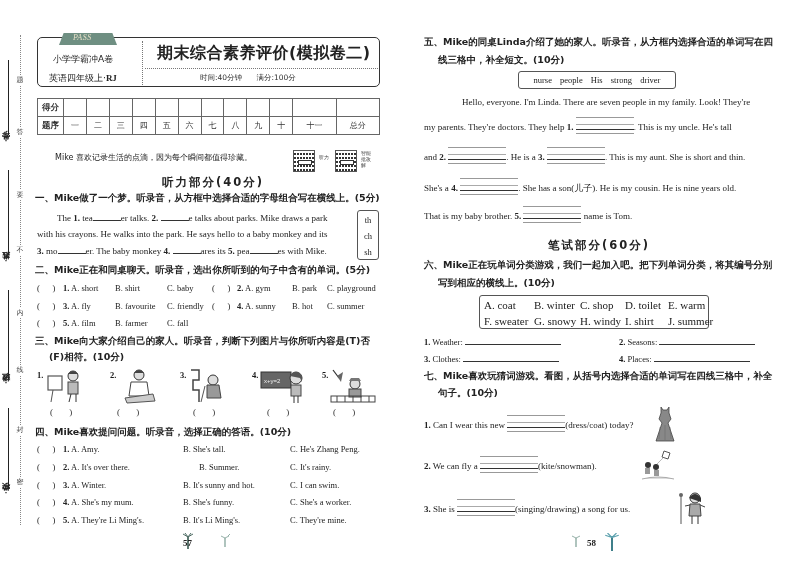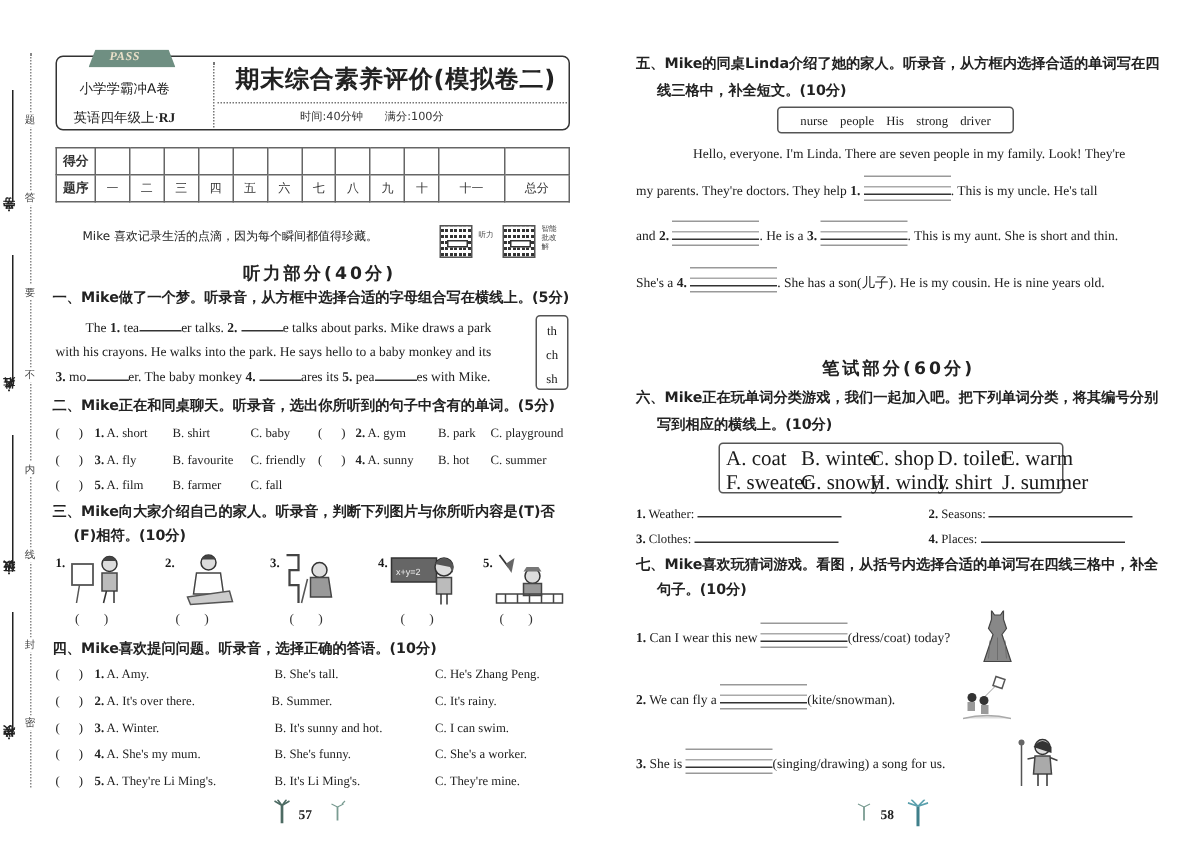--- a/index.html
+++ b/index.html
@@ -12,21 +12,21 @@
   .bind-char { position: absolute; left: 14px; width: 12px; font-size: 7px; color: #444; background: #fff; text-align: center; line-height: 10px; }
   .bind-label { position: absolute; left: 2px; font-size: 8px; font-weight: bold; color: #222; writing-mode: vertical-rl; transform: rotate(180deg); }
   .bind-line { position: absolute; left: 8px; width: 0; border-left: 1.5px solid #222; }
 
   
   .page-left { position: absolute; left: 35px; top: 0; width: 345px; height: 566px; }
   .page-right { position: absolute; left: 422px; top: 0; width: 360px; height: 566px; }
 
   .header-box { position: absolute; left: 2px; top: 37px; width: 343px; height: 50px; border: 1.5px solid #333; border-radius: 5px; }
   .pass-tab { position: absolute; left: 24px; top: 33px; width: 58px; height: 12px; background: #6f8f82; clip-path: polygon(8% 0, 92% 0, 100% 100%, 0 100%); }
-  .pass-text { position: absolute; left: 38px; top: 33px; font-size: 8px; font-style: italic; font-weight: bold; color: #e8e0c8; font-family: "Liberation Serif", serif; letter-spacing: 0.5px; }
+  .pass-text { position: absolute; left: 38px; top: 33px; font-size: 8px; font-style: italic; font-weight: normal; color: #e8e0c8; font-family: "Liberation Serif", serif; letter-spacing: 0.5px; }
   .brand-line1 { position: absolute; left: 18px; top: 53px; font-size: 9px; color: #222; }
   .brand-line2 { position: absolute; left: 14px; top: 72px; font-size: 9px; color: #222; }
   .brand-line2 b { font-family: "Liberation Serif", serif; }
   .header-divider { position: absolute; left: 107px; top: 41px; height: 44px; border-left: 1px dotted #777; }
   .exam-title { position: absolute; left: 122px; top: 43px; font-size: 16px; font-weight: bold; color: #222; letter-spacing: 0.5px; }
   .title-dotted { position: absolute; left: 110px; top: 68px; width: 233px; border-top: 1px dotted #777; }
   .exam-meta { position: absolute; left: 165px; top: 73px; font-size: 7.5px; color: #333; word-spacing: 12px; }
 
   table.score { position: absolute; left: 2px; top: 98px; width: 343px; border-collapse: collapse; font-size: 8px; }
   table.score td { border: 1px solid #666; height: 18px; text-align: center; color: #333; }
@@ -58,21 +58,21 @@
   .page-num { position: absolute; top: 538px; font-family: "Liberation Serif", serif; font-size: 9px; font-weight: bold; color: #222; }
   .tree { position: absolute; top: 533px; width: 12px; height: 16px; }
 
   .word-box { position: absolute; left: 96px; top: 71px; width: 158px; height: 18px; border: 1px solid #555; border-radius: 3px; font-family: "Liberation Serif", serif; font-size: 8.5px; text-align: center; line-height: 16px; word-spacing: 6px; }
   .four-line { display: inline-block; position: relative; width: 58px; height: 12px; vertical-align: middle; }
   .four-line::before { content: ""; position: absolute; left: 0; right: 0; top: -5px; height: 0; border-top: 1px solid #999; }
   .four-line::after { content: ""; position: absolute; left: 0; right: 0; top: 11px; border-top: 1px solid #999; }
   .four-line i { position: absolute; left: 0; right: 0; top: 2px; border-top: 1px solid #aaa; }
   .four-line em { position: absolute; left: 0; right: 0; top: 7px; border-top: 1px solid #333; }
 
-  .word-grid { position: absolute; left: 57px; top: 295px; width: 230px; height: 34px; border: 1px solid #555; border-radius: 3px; font-family: "Liberation Serif", serif; font-size: 14px; }
+  .word-grid { position: absolute; left: 57px; top: 295px; width: 230px; height: 34px; border: 1px solid #555; border-radius: 3px; font-family: "Liberation Serif", serif; font-size: 11px; }
   .word-grid span { position: absolute; white-space: nowrap; }
 
   .cat { position: absolute; font-family: "Liberation Serif", serif; font-size: 8.5px; white-space: nowrap; }
   .cat .blank { width: 96px; }
 </style>
 </head>
 <body>
 
 <div class="binding">
   <div class="bind-dotted"></div>
@@ -258,21 +258,21 @@
   <div class="q-head" style="left:0;top:426px">四、Mike喜欢提问问题。听录音，选择正确的答语。(10分)</div>
   <div class="choice-row" style="left:2px;top:444px;width:345px;height:12px">
     <span style="left:0">(&nbsp;&nbsp;&nbsp;&nbsp;&nbsp;&nbsp;)</span>
       <span style="left:26px"><b>1.</b> <span style="position:static">A. Amy.</span></span>
     <span style="left:146px">B. She's tall.</span>
       <span style="left:253px">C. He's Zhang Peng.</span>
   </div>
   <div class="choice-row" style="left:2px;top:462px;width:345px;height:12px">
     <span style="left:0">(&nbsp;&nbsp;&nbsp;&nbsp;&nbsp;&nbsp;)</span>
       <span style="left:26px"><b>2.</b> <span style="position:static">A. It's over there.</span></span>
-    <span style="left:144px">B. Summer.</span>
+    <span style="left:162px">B. Summer.</span>
       <span style="left:253px">C. It's rainy.</span>
   </div>
   <div class="choice-row" style="left:2px;top:480px;width:345px;height:12px">
     <span style="left:0">(&nbsp;&nbsp;&nbsp;&nbsp;&nbsp;&nbsp;)</span>
       <span style="left:26px"><b>3.</b> <span style="position:static">A. Winter.</span></span>
     <span style="left:146px">B. It's sunny and hot.</span>
       <span style="left:253px">C. I can swim.</span>
   </div>
   <div class="choice-row" style="left:2px;top:497px;width:345px;height:12px">
     <span style="left:0">(&nbsp;&nbsp;&nbsp;&nbsp;&nbsp;&nbsp;)</span>
@@ -284,21 +284,21 @@
     <span style="left:0">(&nbsp;&nbsp;&nbsp;&nbsp;&nbsp;&nbsp;)</span>
       <span style="left:26px"><b>5.</b> <span style="position:static">A. They're Li Ming's.</span></span>
     <span style="left:146px">B. It's Li Ming's.</span>
       <span style="left:253px">C. They're mine.</span>
   </div>
 
   <svg class="tree" style="left:147px" viewBox="0 0 12 16">
     <line x1="6" y1="4" x2="6" y2="16" stroke="#4d6b63" stroke-width="1.8"></line>
     <path d="M6 4 L1 1 M6 4 L11 1 M6 4 L3 0 M6 4 L9 0" stroke="#4d6b63" stroke-width="1"></path>
   </svg>
-  <div class="page-num" style="left:164px">57</div>
+  <div class="page-num" style="left:148px">57</div>
   <svg class="tree" style="left:184px" viewBox="0 0 12 16">
     <line x1="6" y1="5" x2="6" y2="14" stroke="#7a9c92" stroke-width="1.2"></line>
     <path d="M6 5 L2 3 M6 5 L10 3 M9 3 L11 1" stroke="#7a9c92" stroke-width="0.8"></path>
   </svg>
 </div>
 
 <div class="page-right">
 
   <div class="q-head" style="left:2px;top:36px">五、Mike的同桌Linda介绍了她的家人。听录音，从方框内选择合适的单词写在四</div>
   <div class="q-head" style="left:16px;top:54px">线三格中，补全短文。(10分)</div>
@@ -306,20 +306,23 @@
 
   <div class="txt" style="left:40px;top:97px">Hello, everyone. I'm Linda. There are seven people in my family. Look!  They're</div>
   <div class="txt" style="left:2px;top:122px">
     <span>my parents. They're doctors. They help </span><b>1.</b> <span class="four-line"><i></i><em></em></span><span>. This is my uncle. He's tall</span>
   </div>
   <div class="txt" style="left:2px;top:152px">
     <span>and </span><b>2.</b> <span class="four-line"><i></i><em></em></span><span>. He is a </span><b>3.</b> <span class="four-line"><i></i><em></em></span><span>. This is my aunt. She is short and thin.</span>
   </div>
   <div class="txt" style="left:2px;top:182px">
     <span>She's a </span><b>4.</b> <span class="four-line"><i></i><em></em></span><span>. She has a son(儿子). He is my cousin. He is nine years old.</span>
+  </div>
+  <div class="txt" style="left:2px;top:211px">
+    <span>That is my baby brother. </span><b>5.</b> <span class="four-line"><i></i><em></em></span><span> name is Tom.</span>
   </div>
 
   <div class="section-title" style="left:126px;top:238px">笔试部分(60分)</div>
 
   <div class="q-head" style="left:2px;top:259px">六、Mike正在玩单词分类游戏，我们一起加入吧。把下列单词分类，将其编号分别</div>
   <div class="q-head" style="left:16px;top:277px">写到相应的横线上。(10分)</div>
   <div class="word-grid">
     <span style="left:4px;top:3px">A. coat</span>
     <span style="left:54px;top:3px">B. winter</span>
     <span style="left:100px;top:3px">C. shop</span>

